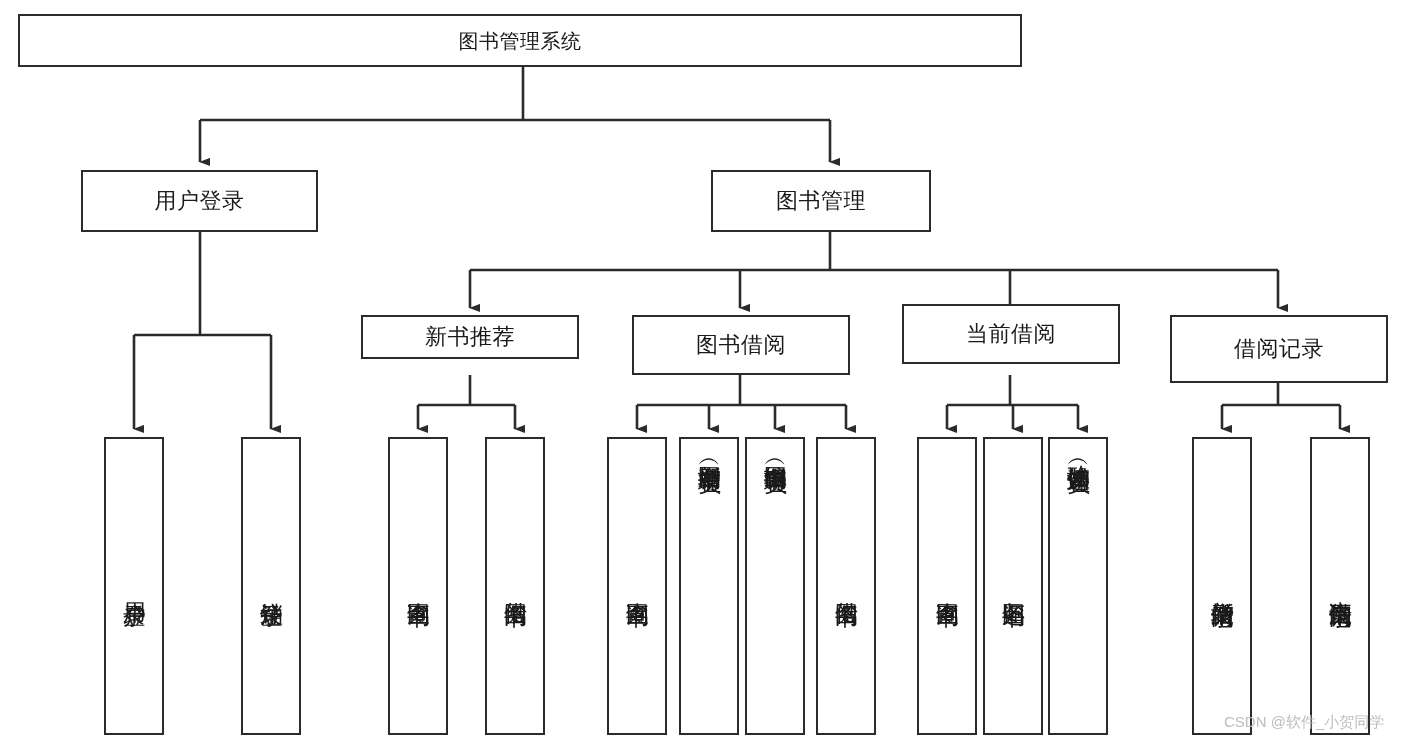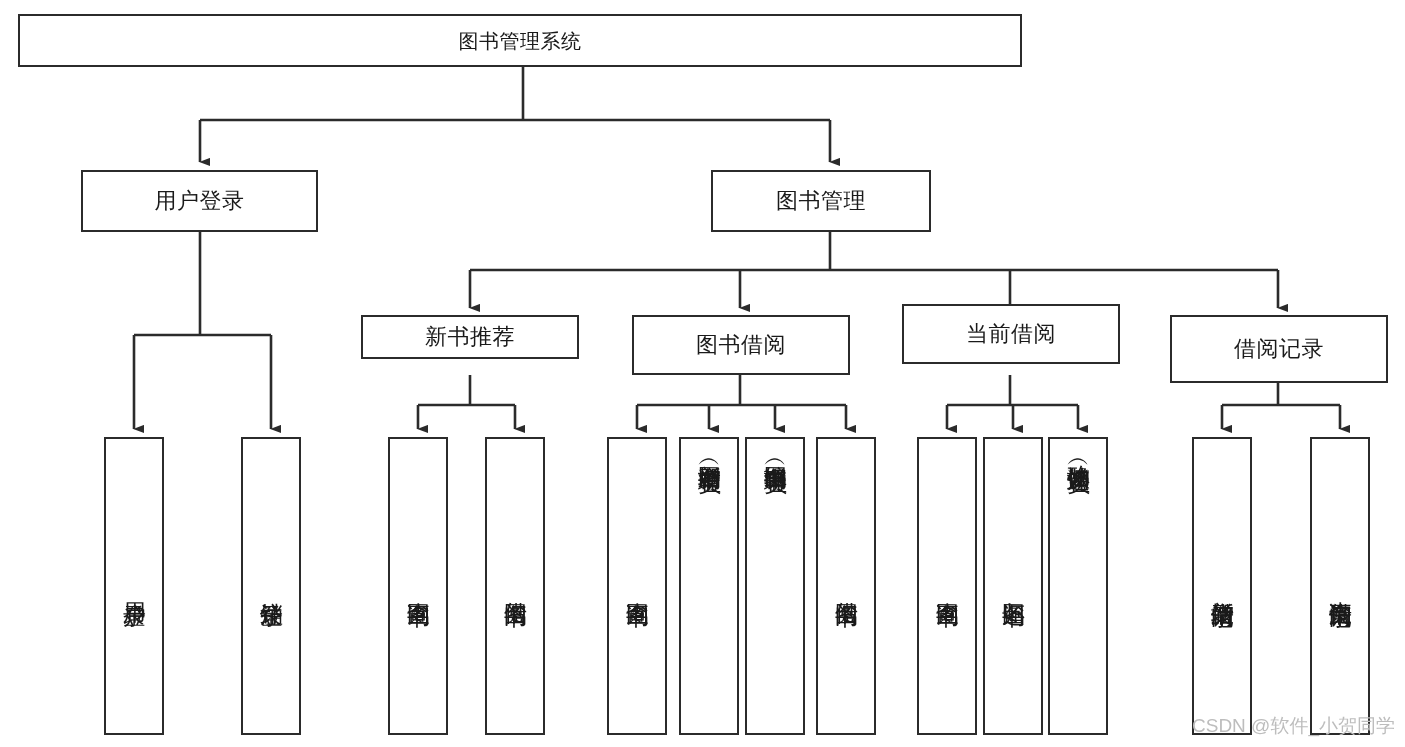--- a/index.html
+++ b/index.html
@@ -62,23 +62,24 @@
     white-space: nowrap;
   }
   
   .node.vert.center {
     align-items: center;
     padding-top: 0;
   }
   .watermark {
     position: absolute;
     color: #bdbdbd;
-    font-size: 19px;
+    font-size: 15px;
     white-space: nowrap;
     user-select: none;
+    padding-left: 32px;
   }
 </style>
 </head>
 <body>
 
 <div id="diagram-root">
 
   <svg class="wires" viewBox="0 0 1405 747" xmlns="http://www.w3.org/2000/svg">
     <defs>
       <marker id="arrowhead" markerWidth="9" markerHeight="11" refX="4.5" refY="10.2" orient="auto" markerUnits="userSpaceOnUse">

